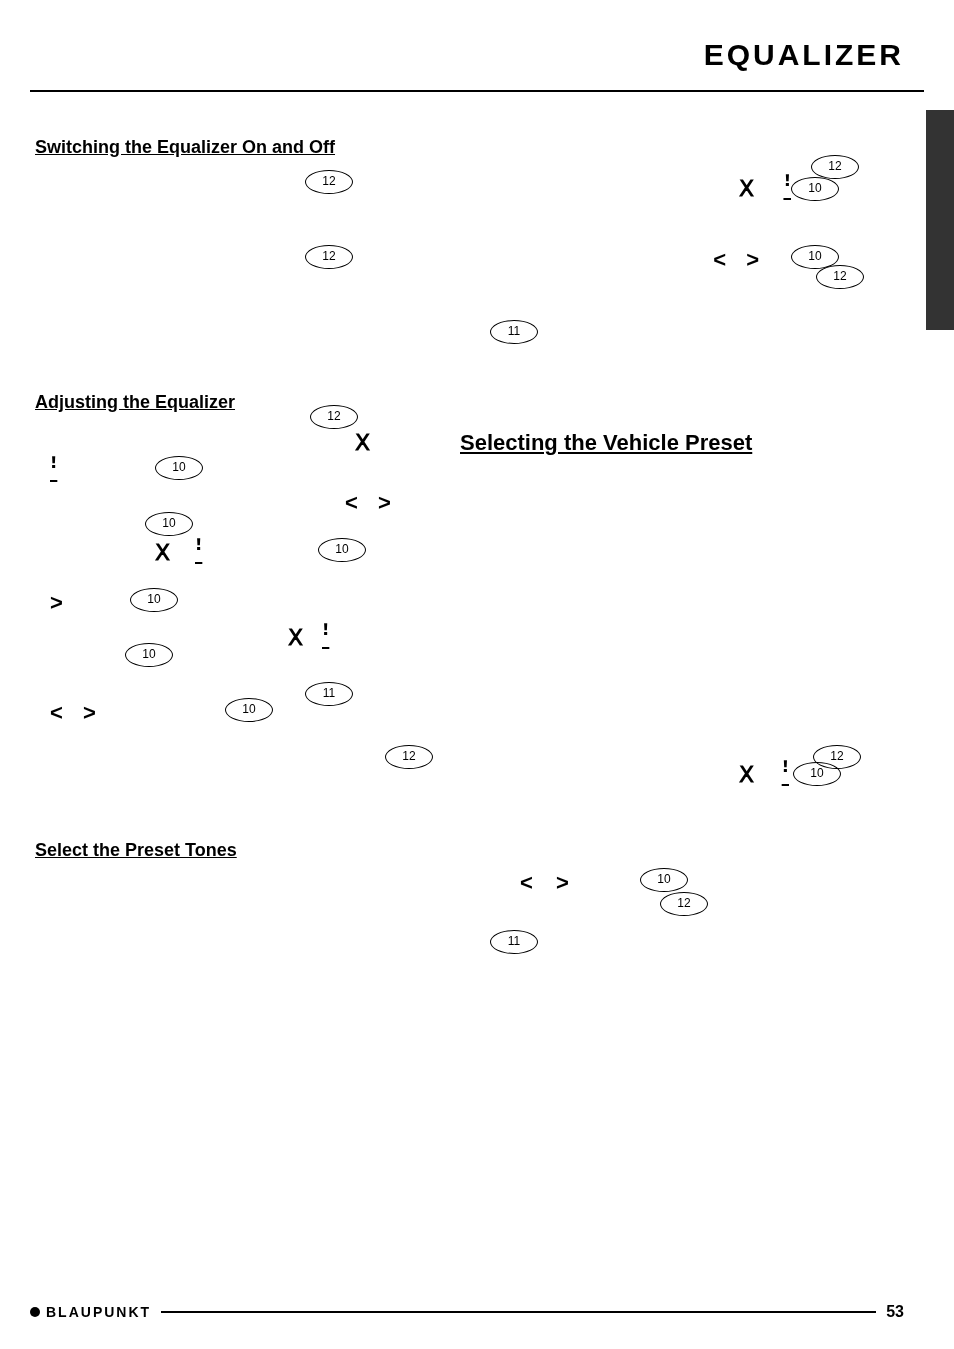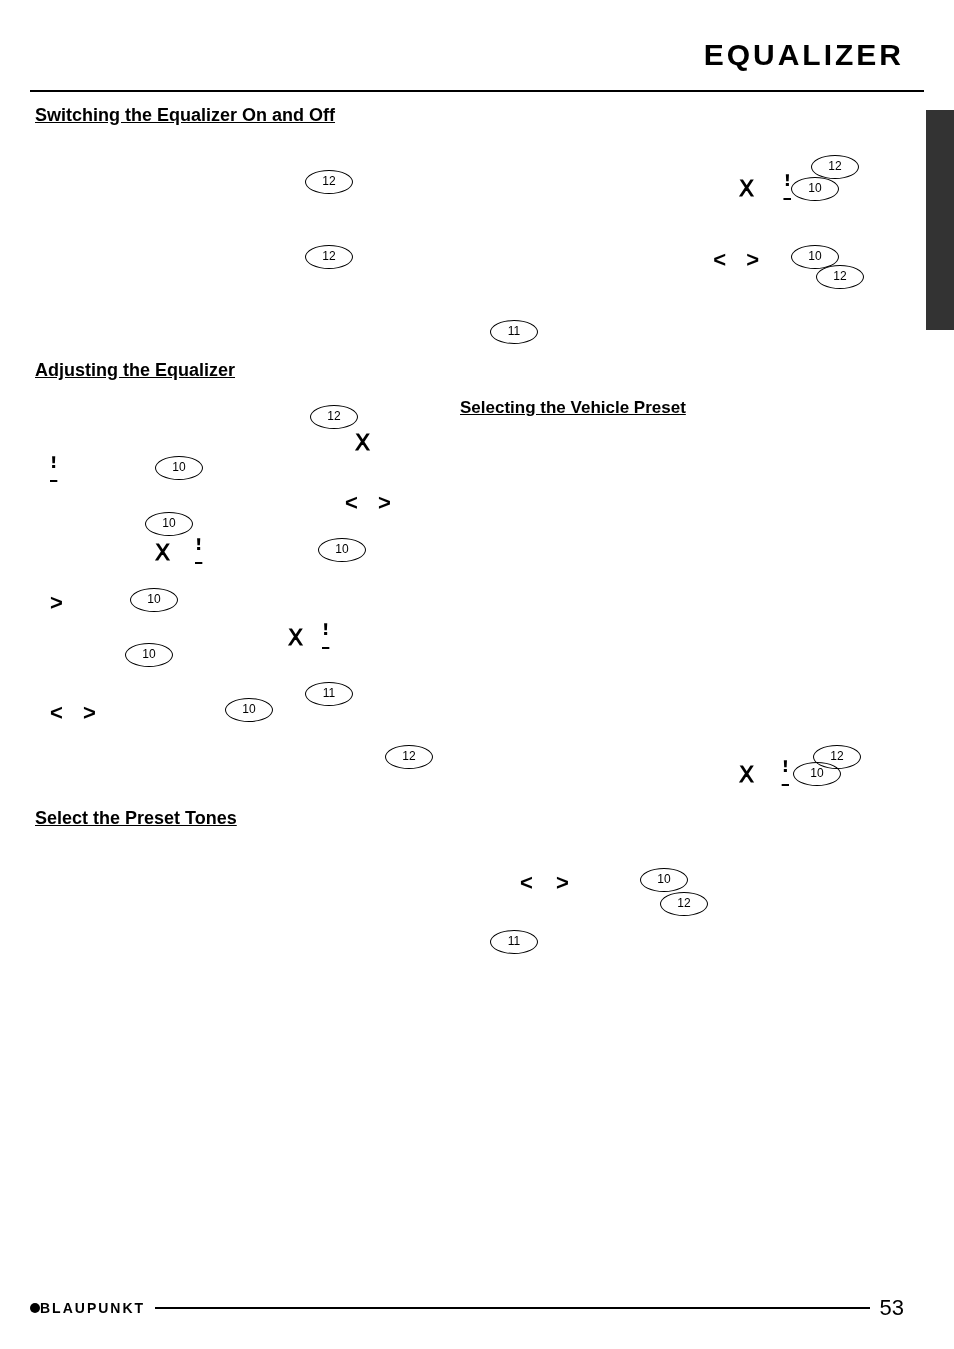--- a/index.html
+++ b/index.html
@@ -43,20 +43,21 @@
       color: #000;
     }
 
     
     .section-heading {
       position: absolute;
       font-size: 18px;
       font-weight: bold;
       text-decoration: underline;
       color: #000;
+      margin-top: 32px;
     }
 
     
     .circled {
       display: inline-block;
       border: 1.5px solid #000;
       border-radius: 50%;
       width: 48px;
       height: 24px;
       line-height: 21px;
@@ -85,33 +86,34 @@
     }
     .footer-line {
       flex: 1;
       height: 2px;
       background: #000;
       margin: 0 10px;
     }
     .footer-brand {
       display: flex;
       align-items: center;
+      gap: 6px;
       font-size: 14px;
       font-weight: 900;
       letter-spacing: 2px;
     }
     .footer-dot {
       width: 10px;
       height: 10px;
       background: #000;
       border-radius: 50%;
     }
     .footer-page {
-      font-size: 22px;
-      font-weight: normal;
+      font-size: 16px;
+      font-weight: bold;
     }
   </style>
 </head>
 <body>
 
 <div class="page-title">EQUALIZER</div>
 
 <div class="top-border"></div>
 
 <div class="right-sidebar"></div>
@@ -130,21 +132,21 @@
 
 <div class="sym" style="top:247px; right:228px; font-size:22px; font-weight:900;">&lt;</div>
 <div class="sym" style="top:247px; right:195px; font-size:22px; font-weight:900;">&gt;</div>
 <div class="circled" style="top:245px; right:115px;">10</div>
 <div class="circled" style="top:265px; right:90px;">12</div>
 
 <div class="circled" style="top:320px; left:490px;">11</div>
 
 <div class="section-heading" style="top:360px; left:35px;text-align:right;">Adjusting the Equalizer</div>
 
-<div class="section-heading" style="top:398px; left:460px; font-size:17px;">Selecting the Vehicle Preset</div>
+<div class="section-heading" style="top:398px; left:460px; font-size:22px;">Selecting the Vehicle Preset</div>
 
 <div class="circled" style="top:405px; left:310px;">12</div>
 
 <div class="sym" style="top:430px; left:355px; font-size:22px; font-weight:900;">𝖷</div>
 
 <div class="sym" style="top:458px; left:50px; font-size:22px; font-weight:bold;"><u>ꜝ</u></div>
 <div class="circled" style="top:456px; left:155px;">10</div>
 
 <div class="sym" style="top:490px; left:345px; font-size:22px; font-weight:900;">&lt;</div>
 <div class="sym" style="top:490px; left:378px; font-size:22px; font-weight:900;">&gt;</div>

